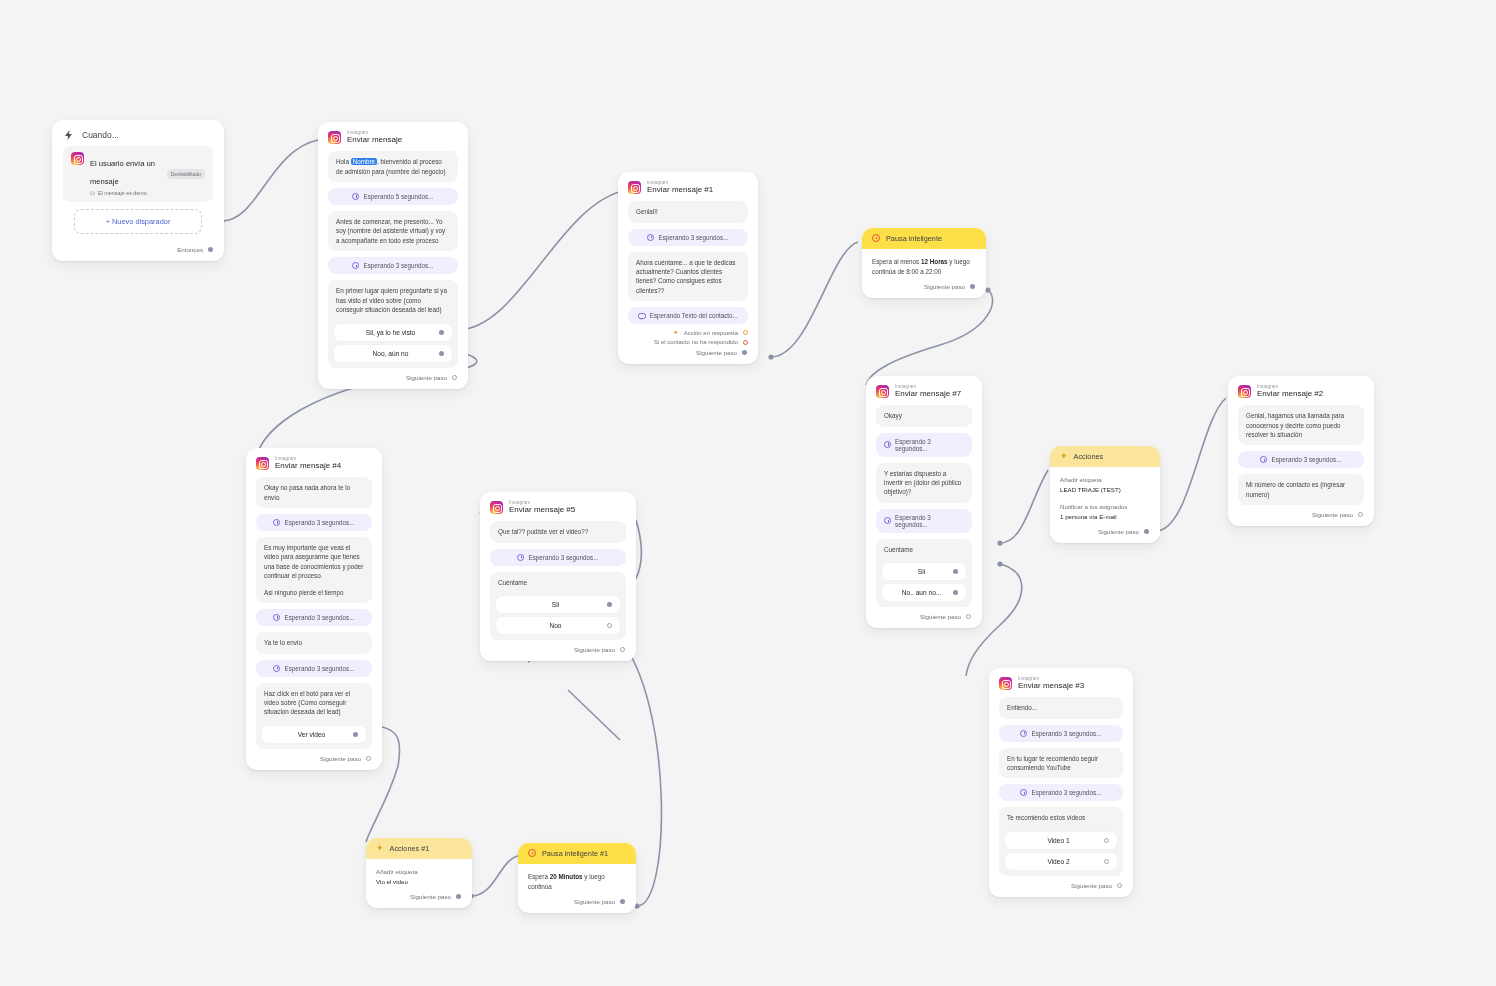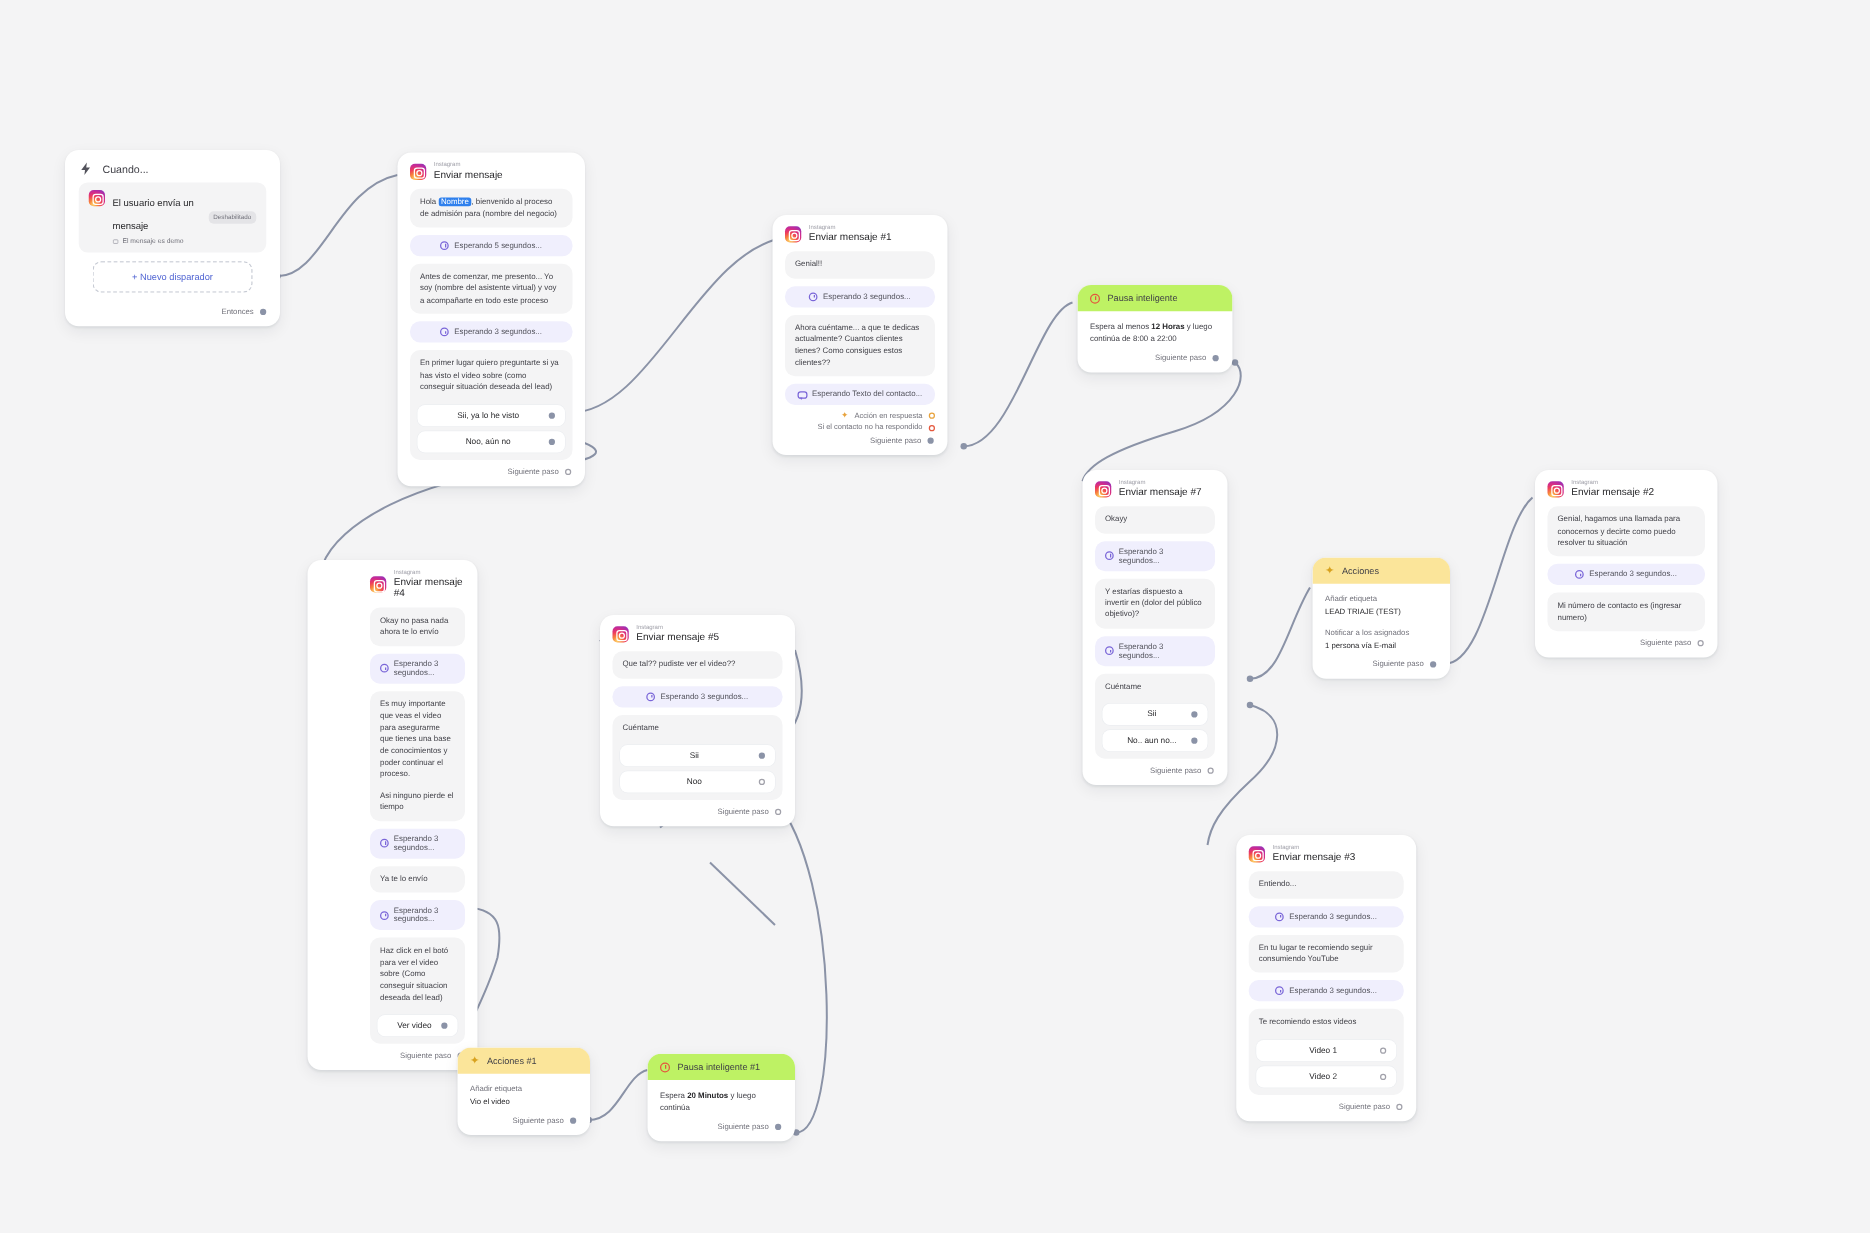--- a/index.html
+++ b/index.html
@@ -96,21 +96,21 @@
     font-size:6.6px; color:#27272a;
     box-shadow:0 0 0 .6px #eceef1;
   }
   .opt:first-child { margin-top:0; }
   .opt .lbl { flex:1; text-align:center; }
   .small-meta { display:flex; align-items:center; justify-content:flex-end; gap:5px;
     font-size:6px; color:#71717a; padding:3px 10px 0 10px; }
   .small-meta .spark { color:#e8a33d; font-size:7px; line-height:1; }
 
   
-  .pause-head { background:#bef264; padding:6px 10px; display:flex; align-items:center; gap:6px;
+  .pause-head { background:#fde047; padding:6px 10px; display:flex; align-items:flex-start; gap:6px;
     font-size:7.3px; color:#3f3f46; }
   .clock-r { width:8px;height:8px;border-radius:50%;border:1.1px solid #e4573d;position:relative;flex:0 0 auto;}
   .clock-r::after{content:"";position:absolute;left:3px;top:1.5px;width:1px;height:2.8px;background:#e4573d;}
   .pause-body { padding:8px 10px 2px 10px; font-size:6.3px; line-height:1.55; color:#3f3f46;}
   .pause-body b { font-weight:bold; color:#27272a;}
 
   
   .act-head { background:#fbe59a; padding:6px 10px; display:flex; align-items:center; gap:6px;
     font-size:7.3px; color:#3f3f46; }
   .act-head .spark { color:#d8a21f; font-size:9px; line-height:1;}
@@ -364,21 +364,21 @@
           <span>Esperando 3 segundos...</span>
         </div>
       <div class="bubble">Mi número de contacto es (ingresar numero)</div>
     </div>
     <div class="next-row">
       <span>Siguiente paso</span>
       <span class="pin hollow"></span>
     </div>
   </div>
 
-  <div class="node" style="left:246px;top:448px;width:136px;padding-left:40px;">
+  <div class="node" style="left:246px;top:448px;width:136px;">
     <div class="msg-head">
       <span class="ig-icon"></span>
       <span class="labels">
         <span class="svc">Instagram</span>
         <span class="name">Enviar mensaje #4</span>
       </span>
     </div>
     <div class="msg-body">
       <div class="bubble">Okay no pasa nada ahora te lo envío</div>
       <div class="wait">

